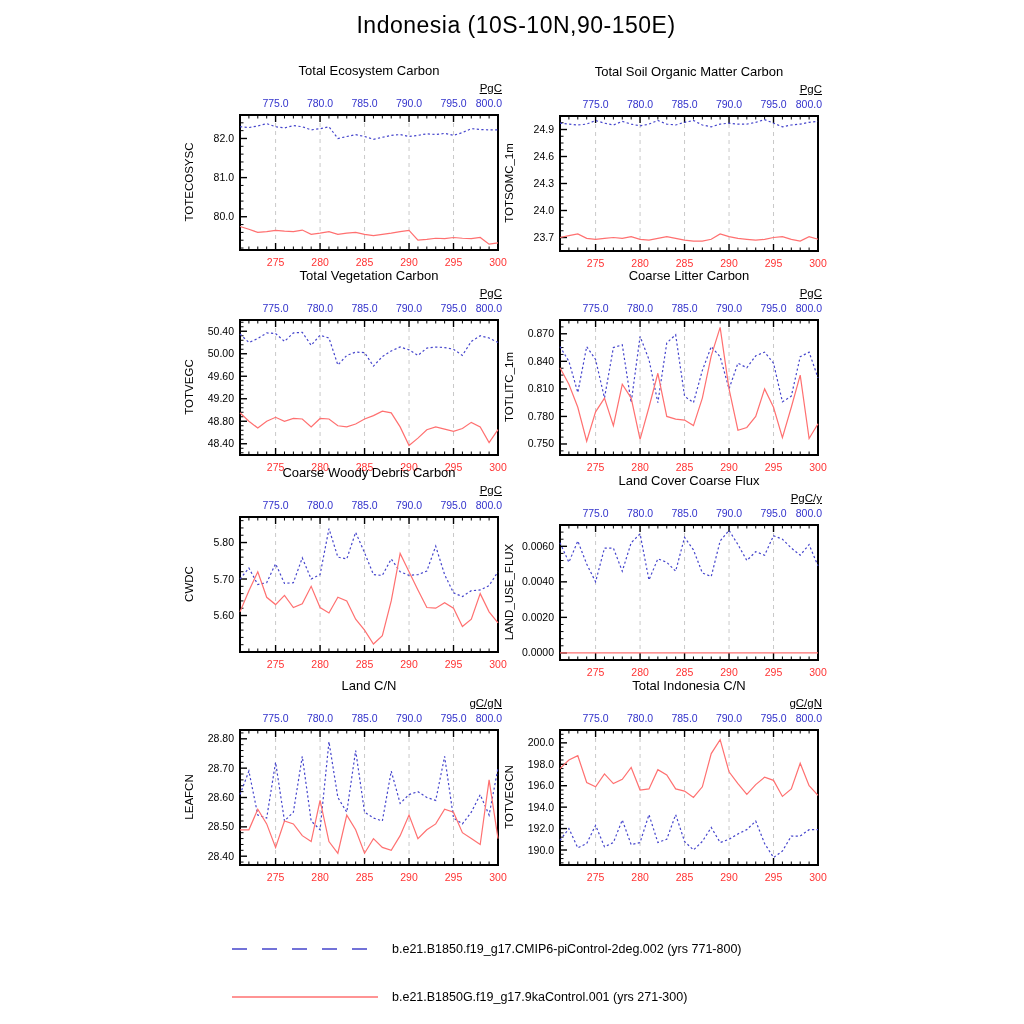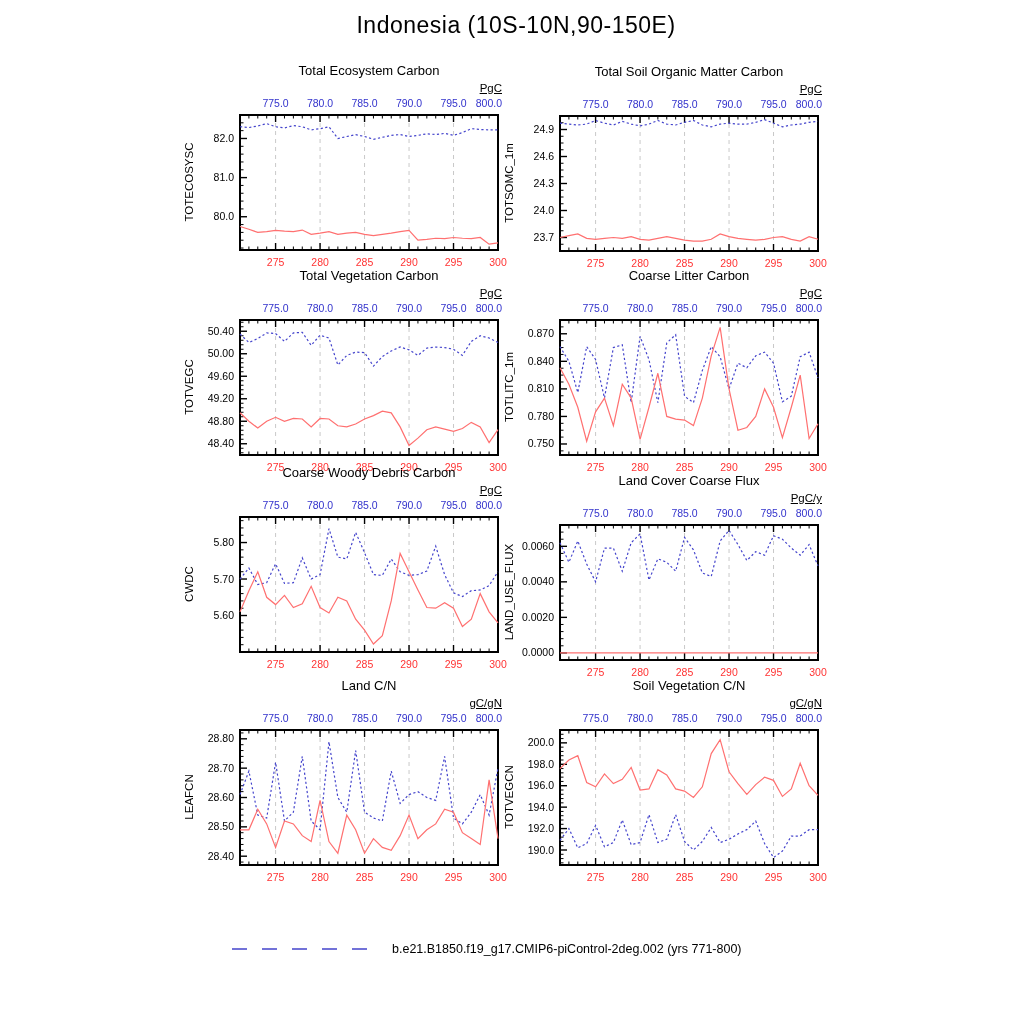--- a/index.html
+++ b/index.html
@@ -893,21 +893,21 @@
         <text x="202.55172413793105" y="203" text-anchor="middle" font-size="10.5" fill="#ff3333">285</text>
         <text x="247.0344827586207" y="203" text-anchor="middle" font-size="10.5" fill="#ff3333">290</text>
         <text x="291.51724137931035" y="203" text-anchor="middle" font-size="10.5" fill="#ff3333">295</text>
         <text x="336" y="203" text-anchor="middle" font-size="10.5" fill="#ff3333">300</text>
       </g>
       <path d="M78.00 116.57 L86.90 93.09 L95.79 137.11 L104.69 140.04 L113.59 84.28 L122.48 142.98 L131.38 134.17 L140.28 78.41 L149.17 142.98 L158.07 151.78 L166.97 63.74 L175.86 119.50 L184.76 134.17 L193.66 72.54 L202.55 134.17 L211.45 140.04 L220.34 142.98 L229.24 93.09 L238.14 125.37 L247.03 116.57 L255.93 113.63 L264.83 119.50 L273.72 122.43 L282.62 78.41 L291.52 140.04 L300.41 145.91 L309.31 134.17 L318.21 116.57 L327.10 137.11 L336.00 90.15" fill="none" stroke="#4444cc" stroke-width="1.2" stroke-dasharray="2.2 2.4"></path>
       <path d="M78.00 151.78 L86.90 151.78 L95.79 131.24 L104.69 145.91 L113.59 169.39 L122.48 142.98 L131.38 145.91 L140.28 157.65 L149.17 163.52 L158.07 122.43 L166.97 163.52 L175.86 175.26 L184.76 137.11 L193.66 151.78 L202.55 175.26 L211.45 160.59 L220.34 169.39 L229.24 172.33 L238.14 157.65 L247.03 137.11 L255.93 160.59 L264.83 151.78 L273.72 145.91 L282.62 131.24 L291.52 134.17 L300.41 154.72 L309.31 160.59 L318.21 166.46 L327.10 101.89 L336.00 160.59" fill="none" stroke="#ff7070" stroke-width="1.2" stroke-dasharray="none"></path>
     </svg>
 </div>
 <div class="chart" style="left:482px;top:678px">
-  <div class="ctitle">Soil Vegetation C/N</div>
+  <div class="ctitle">Total Indonesia C/N</div>
   <div class="cunit">gC/gN</div>
   <div class="cylabel">TOTVEGCN</div>
   <svg class="cplot" viewBox="0 0 360 235">
       <g>
         <line x1="113.58620689655172" y1="52" x2="113.58620689655172" y2="187" stroke="#c9c9c9" stroke-width="1" stroke-dasharray="4 4"></line>
         <line x1="158.0689655172414" y1="52" x2="158.0689655172414" y2="187" stroke="#c9c9c9" stroke-width="1" stroke-dasharray="4 4"></line>
         <line x1="202.55172413793105" y1="52" x2="202.55172413793105" y2="187" stroke="#c9c9c9" stroke-width="1" stroke-dasharray="4 4"></line>
         <line x1="247.0344827586207" y1="52" x2="247.0344827586207" y2="187" stroke="#c9c9c9" stroke-width="1" stroke-dasharray="4 4"></line>
         <line x1="291.51724137931035" y1="52" x2="291.51724137931035" y2="187" stroke="#c9c9c9" stroke-width="1" stroke-dasharray="4 4"></line>
       </g>
@@ -1035,13 +1035,19 @@
     </svg>
 </div>
 
 <div class="legend">
   <div class="legend-row">
     <svg class="legend-line" viewBox="0 0 150 26">
       <line x1="2" y1="13" x2="148" y2="13" stroke-width="1.4" fill="none" stroke-dasharray="15 15" stroke="#4444cc"></line>
     </svg>
     <span class="legend-label">b.e21.B1850.f19_g17.CMIP6-piControl-2deg.002 (yrs 771-800)</span>
   </div>
+  <div class="legend-row">
+    <svg class="legend-line" viewBox="0 0 150 26">
+      <line x1="2" y1="13" x2="148" y2="13" stroke-width="1.4" fill="none" stroke="#ff7070"></line>
+    </svg>
+    <span class="legend-label">b.e21.B1850G.f19_g17.9kaControl.001 (yrs 271-300)</span>
+  </div>
 </div>
 
 </body></html>

